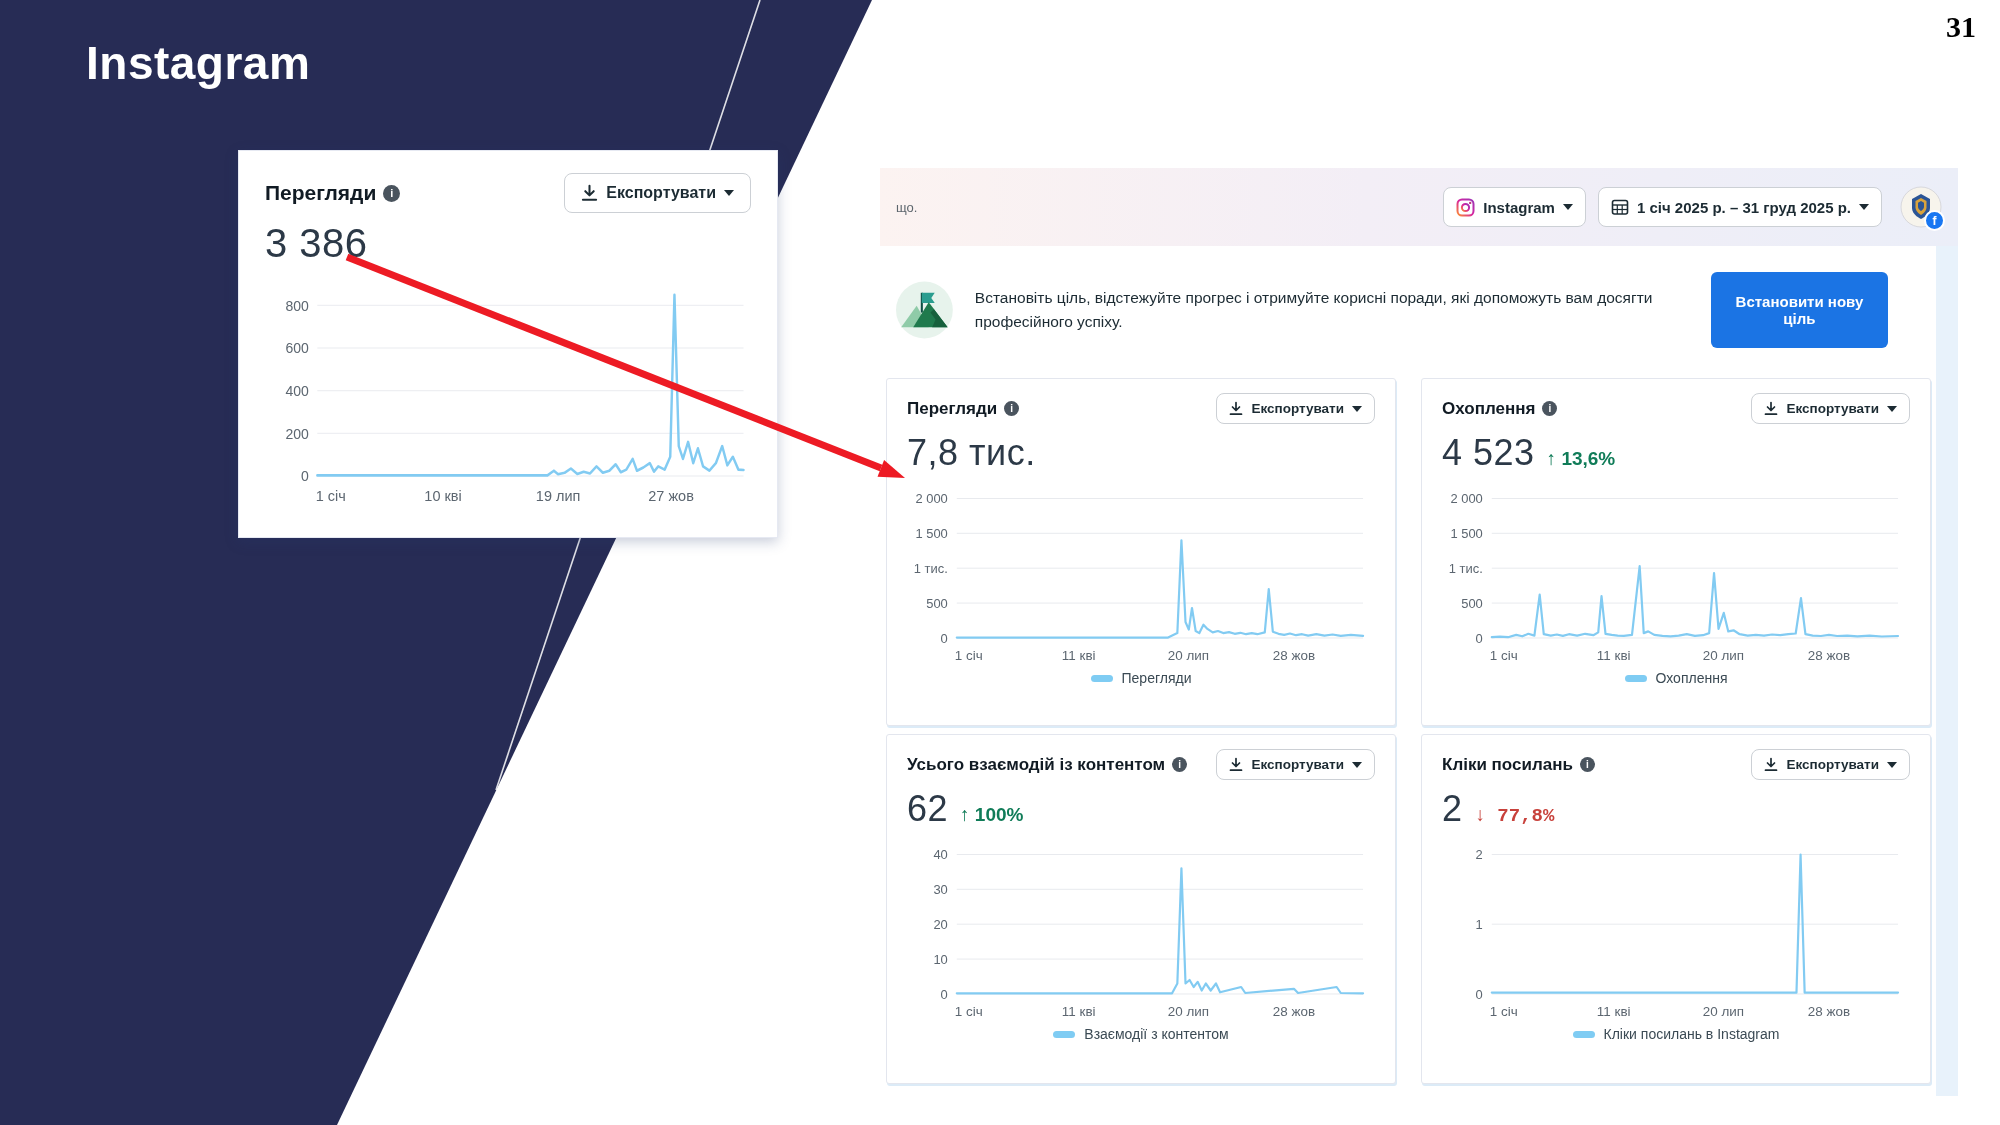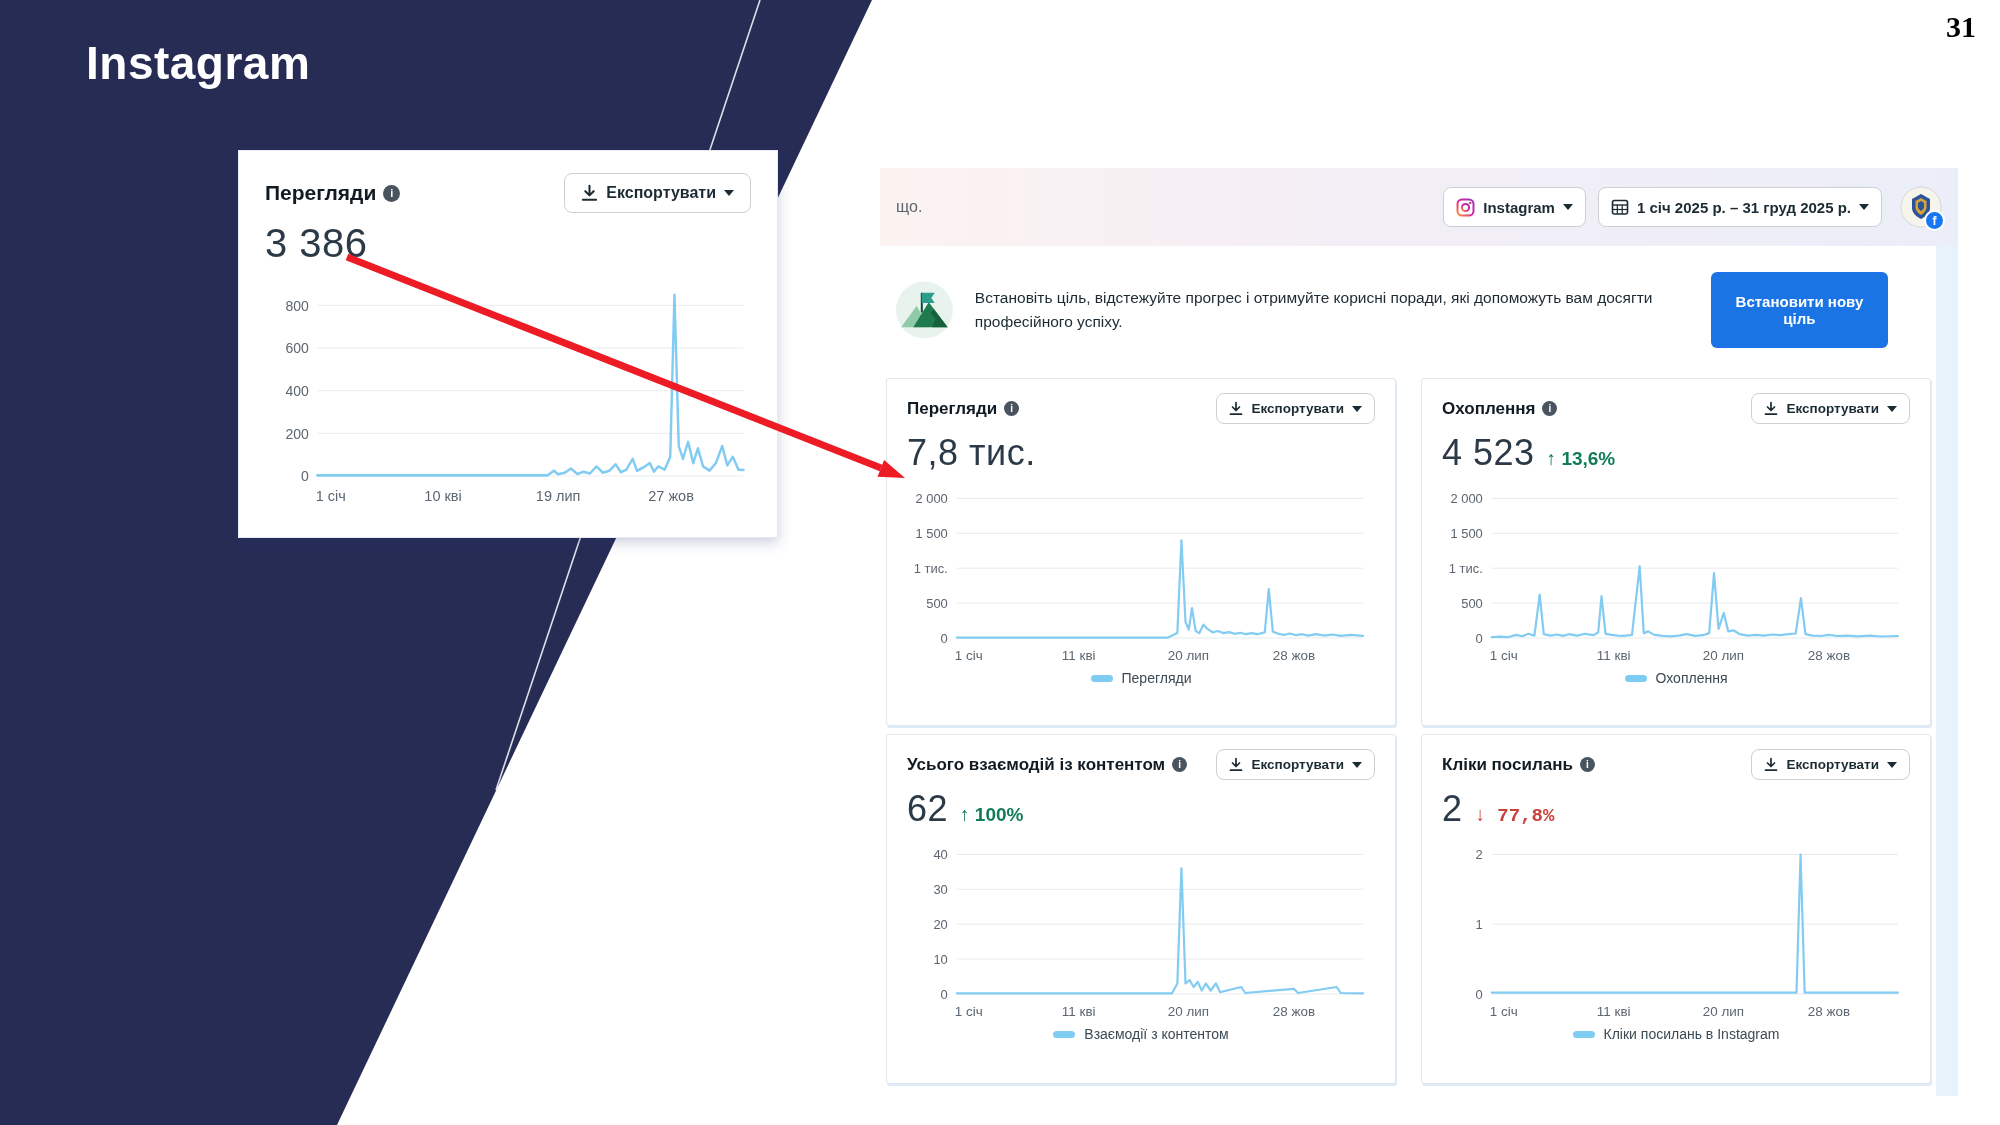--- a/index.html
+++ b/index.html
@@ -9,21 +9,21 @@
   .navy{position:absolute;inset:0;background:#272c55;
         clip-path:polygon(0 0,872px 0,337px 1125px,0 1125px);}
   .deco-svg{position:absolute;inset:0;pointer-events:none;}
   .slide-title{position:absolute;left:86px;top:36px;color:#fff;font-size:46px;font-weight:700;letter-spacing:.5px;}
   .page-num{position:absolute;right:24px;top:10px;font-family:"Liberation Serif",serif;font-weight:700;font-size:30px;color:#000;}
   
   .dashboard{position:absolute;left:880px;top:168px;width:1078px;height:928px;background:#fff;}
   .dash-header{position:absolute;left:0;top:0;right:0;height:78px;display:flex;align-items:center;
                padding:0 16px;box-sizing:border-box;gap:12px;
                background:linear-gradient(90deg,#fcf3f1 0%,#f3eef6 45%,#ebeef8 100%);}
-  .left-text{font-size:16px;color:#5d666d;}
+  .left-text{font-size:13px;color:#5d666d;}
   .pill{display:flex;align-items:center;gap:8px;height:38px;padding:0 12px;background:#fff;
         border:1px solid #ccd0d5;border-radius:8px;font-size:15px;font-weight:700;color:#1c2b33;cursor:pointer;}
   .pill:first-of-type{margin-left:auto;}
   .caret{width:0;height:0;border-left:5px solid transparent;border-right:5px solid transparent;border-top:6px solid #1c2b33;}
   .avatar{position:relative;width:42px;height:42px;margin-left:6px;cursor:pointer;}
   .fb-badge{position:absolute;right:-3px;bottom:-3px;width:17px;height:17px;border-radius:50%;
             background:#1877f2;color:#fff;font-size:12px;font-weight:700;display:flex;align-items:center;
             justify-content:center;border:2px solid #fff;line-height:1;}
   .goal{position:absolute;left:0;top:78px;right:22px;height:128px;background:#fff;display:flex;
         align-items:center;gap:18px;padding:0 48px 0 16px;box-sizing:border-box;}

